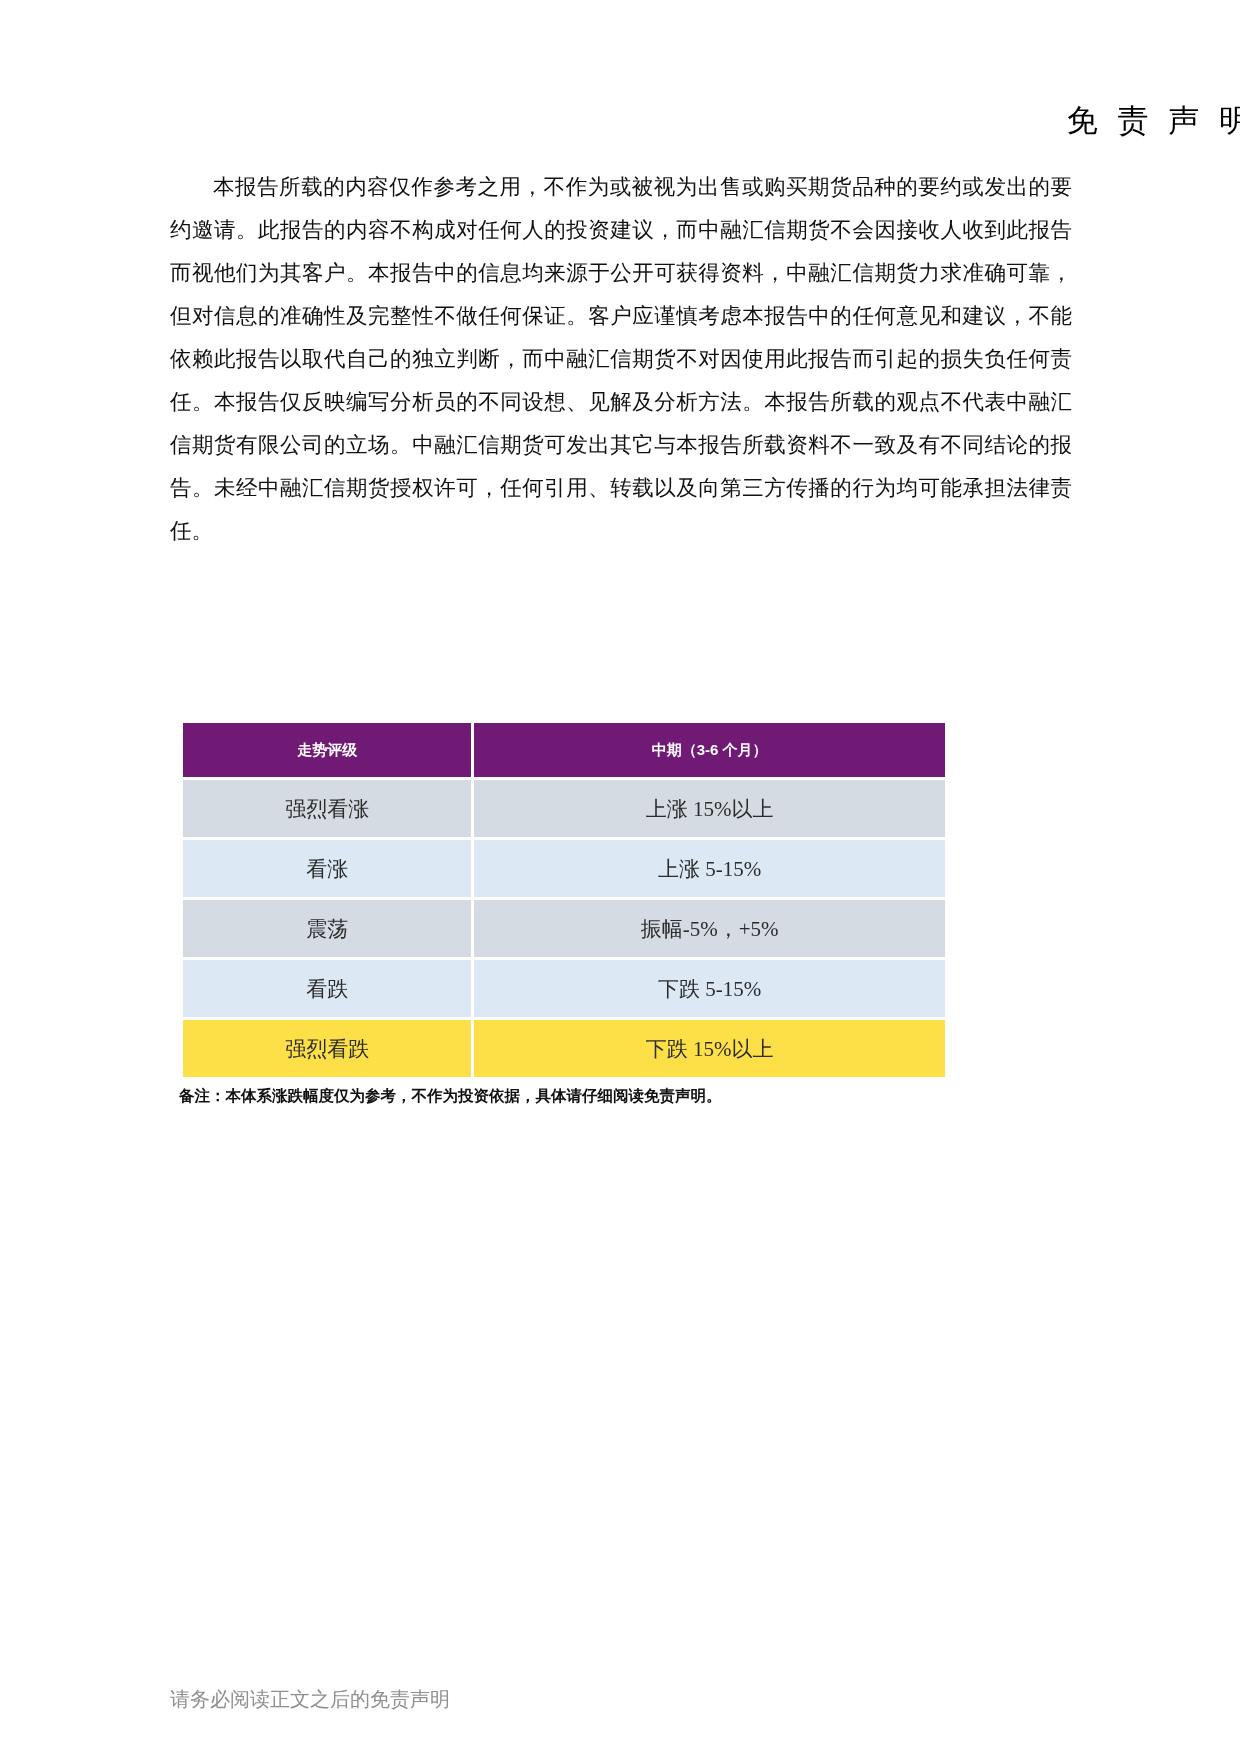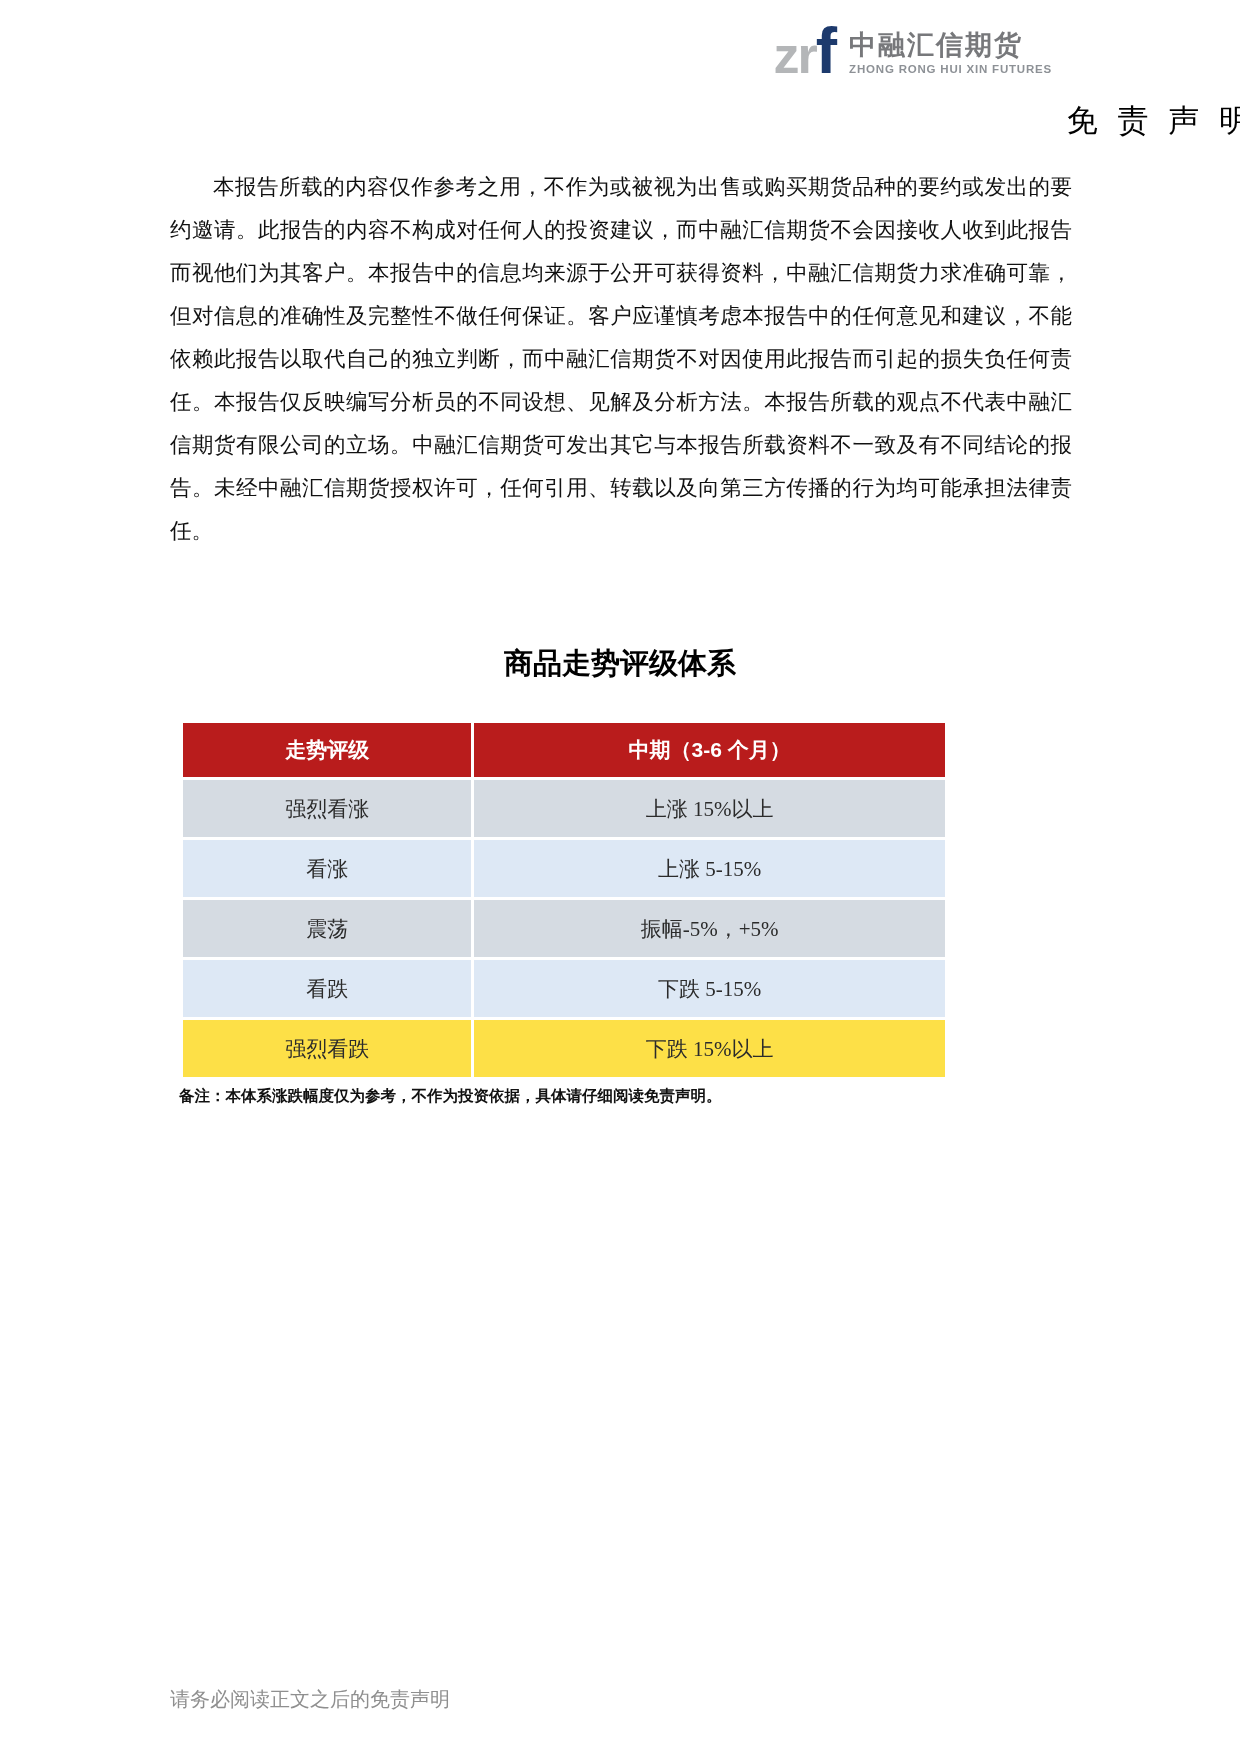--- a/index.html
+++ b/index.html
@@ -94,24 +94,24 @@
     top:720px;
     left:180px;
     width:768px;
     border-collapse:separate;
     border-spacing:3px;
     table-layout:fixed;
   }
   .rating-table col.c1{width:38%;}
   .rating-table col.c2{width:62%;}
   .rating-table th{
-    background:#b91c1c;
+    background:#701a75;
     color:#ffffff;
     font-family:"Liberation Sans","DejaVu Sans",sans-serif;
-    font-size:21px;
+    font-size:15px;
     font-weight:bold;
     height:52px;
     text-align:center;
     vertical-align:middle;
   }
   .rating-table td{
     font-size:21px;
     color:#2b2b2b;
     height:55px;
     text-align:center;
@@ -139,33 +139,25 @@
     left:170px;
     font-size:20px;
     color:#8f8f8f;
   }
 </style>
 </head>
 <body>
 
 <div class="page">
 
-  <header class="logo">
-    <div class="wordmark"><span class="zr">zr</span><span class="f">f</span></div>
-    <div class="names">
-      <div class="cn">中融汇信期货</div>
-      <div class="en">ZHONG RONG HUI XIN FUTURES</div>
-    </div>
-  </header>
 
   <h1 class="page-title">免 责 声 明</h1>
 
   <p class="disclaimer">本报告所载的内容仅作参考之用，不作为或被视为出售或购买期货品种的要约或发出的要约邀请。此报告的内容不构成对任何人的投资建议，而中融汇信期货不会因接收人收到此报告而视他们为其客户。本报告中的信息均来源于公开可获得资料，中融汇信期货力求准确可靠，但对信息的准确性及完整性不做任何保证。客户应谨慎考虑本报告中的任何意见和建议，不能依赖此报告以取代自己的独立判断，而中融汇信期货不对因使用此报告而引起的损失负任何责任。本报告仅反映编写分析员的不同设想、见解及分析方法。本报告所载的观点不代表中融汇信期货有限公司的立场。中融汇信期货可发出其它与本报告所载资料不一致及有不同结论的报告。未经中融汇信期货授权许可，任何引用、转载以及向第三方传播的行为均可能承担法律责任。</p>
 
-  <h2 class="section-title">商品走势评级体系</h2>
 
   <table class="rating-table">
     <colgroup>
         <col class="c1">
         <col class="c2">
       </colgroup>
     <thead>
       <tr>
         <th>走势评级</th>
         <th>中期（3-6 个月）</th>

